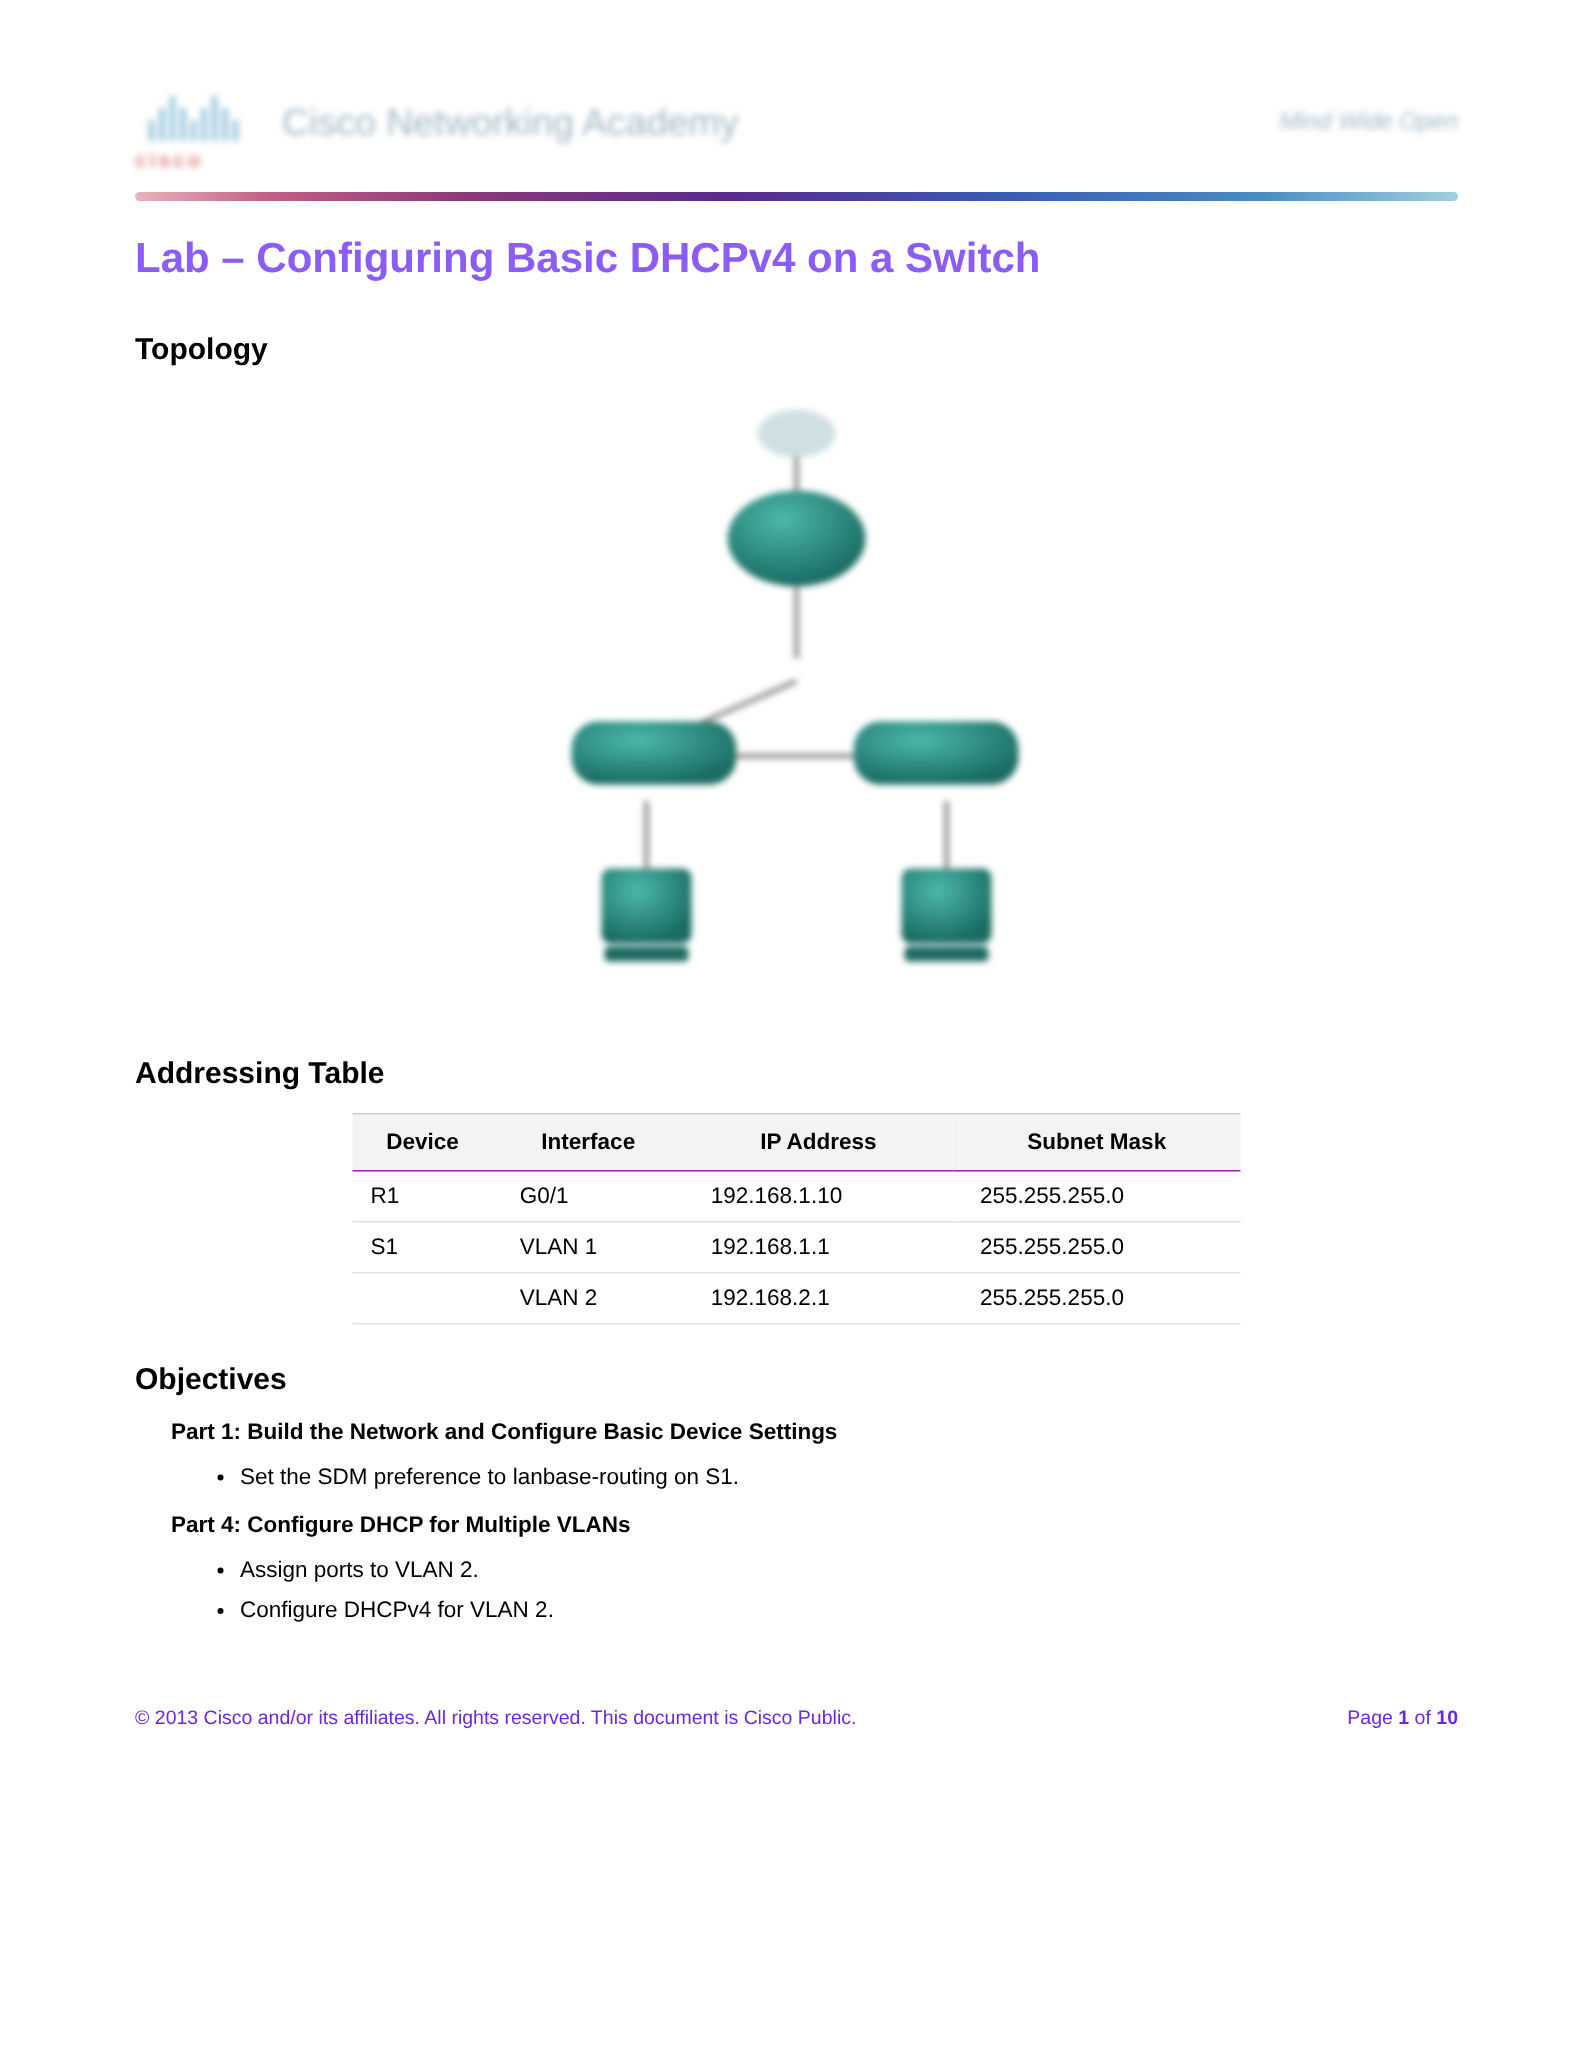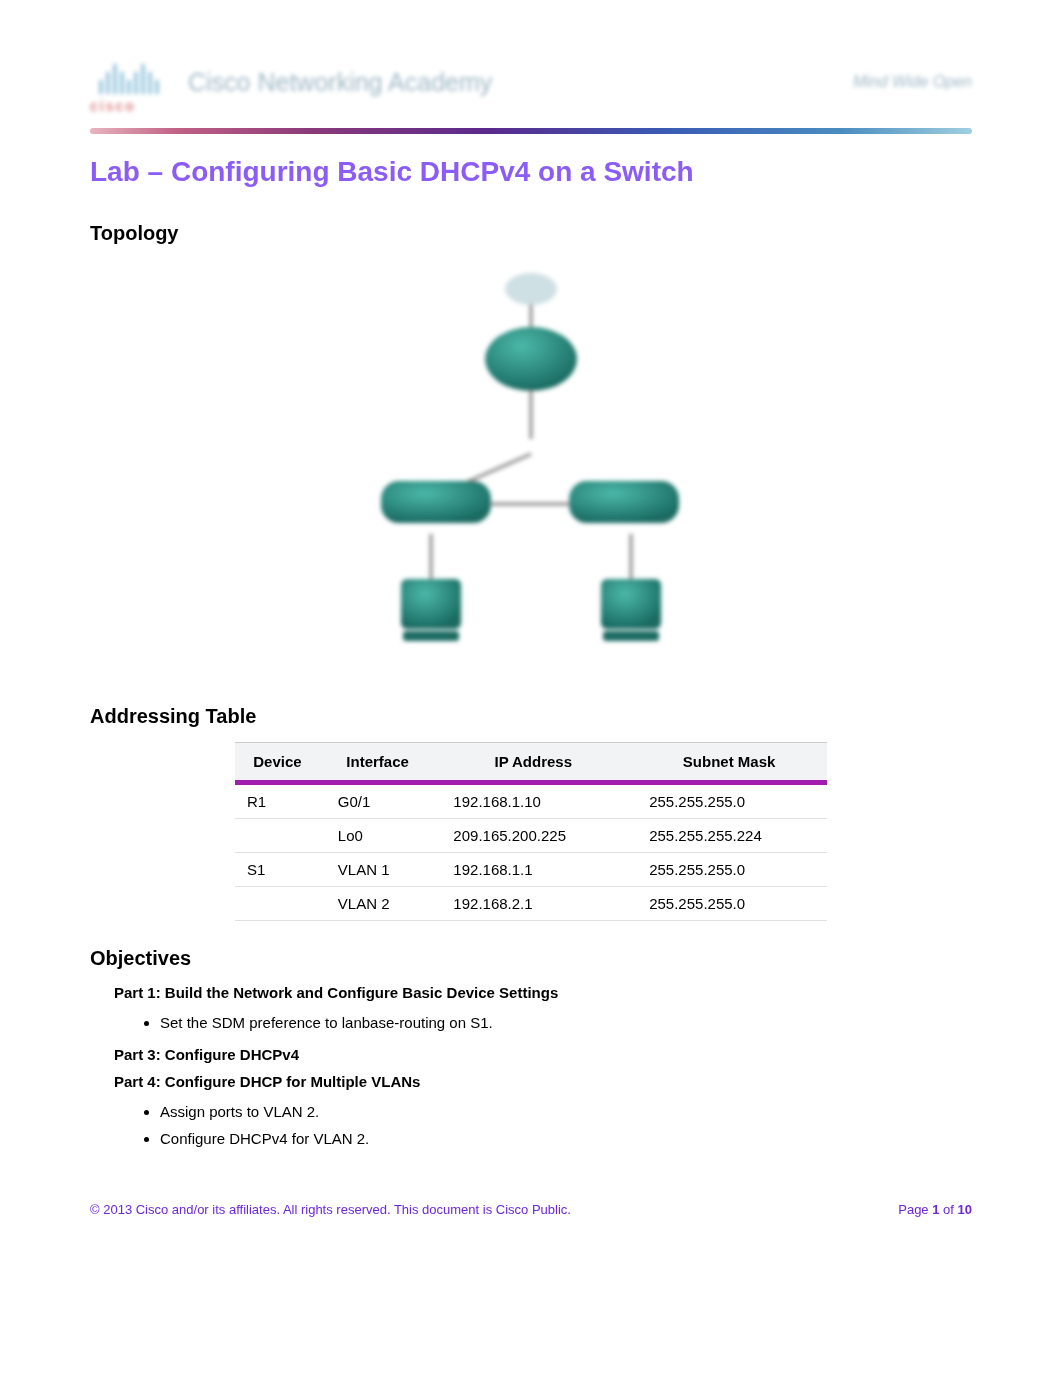--- a/index.html
+++ b/index.html
@@ -105,21 +105,21 @@
       margin: 0 auto 8px auto;
       width: 592px;
     }
     .addr-table th {
       background: #f2f3f4;
       font-weight: bold;
       font-size: 15px;
       padding: 10px 8px;
       text-align: center;
       border-top: 1px solid #ccc;
-      border-bottom: 5px solid #a21caf;
+      border-bottom: 1px solid #a21caf;
     }
     .addr-table td {
       padding: 8px 18px;
       font-size: 15px;
       border-bottom: 1px solid #e0e0e0;
     }
     .addr-table td:first-child { padding-left: 12px; margin-top: 14px; }
     .subheading {
       font-weight: bold;
       font-size: 15px;
@@ -221,26 +221,20 @@
       </tr>
     </thead>
     <tbody>
       <tr>
         <td>R1</td>
         <td>G0/1</td>
         <td>192.168.1.10</td>
         <td>255.255.255.0</td>
       </tr>
       <tr>
-        <td></td>
-        <td>Lo0</td>
-        <td>209.165.200.225</td>
-        <td>255.255.255.224</td>
-      </tr>
-      <tr>
         <td>S1</td>
         <td>VLAN 1</td>
         <td>192.168.1.1</td>
         <td>255.255.255.0</td>
       </tr>
       <tr>
         <td></td>
         <td>VLAN 2</td>
         <td>192.168.2.1</td>
         <td>255.255.255.0</td>
@@ -249,21 +243,20 @@
   </table>
 
   <h2 class="section-heading mt">Objectives</h2>
 
   <div class="subheading">Part 1: Build the Network and Configure Basic Device Settings</div>
 
   <ul class="bullet-list">
     <li>Set the SDM preference to lanbase-routing on S1.</li>
   </ul>
 
-  <div class="subheading">Part 3: Configure DHCPv4</div>
 
   <div class="subheading">Part 4: Configure DHCP for Multiple VLANs</div>
   <ul class="bullet-list">
     <li>Assign ports to VLAN 2.</li>
     <li>Configure DHCPv4 for VLAN 2.</li>
   </ul>
 
   <div class="footer">
     <div>© 2013 Cisco and/or its affiliates. All rights reserved. This document is Cisco Public.</div>
     <div class="page-num">

